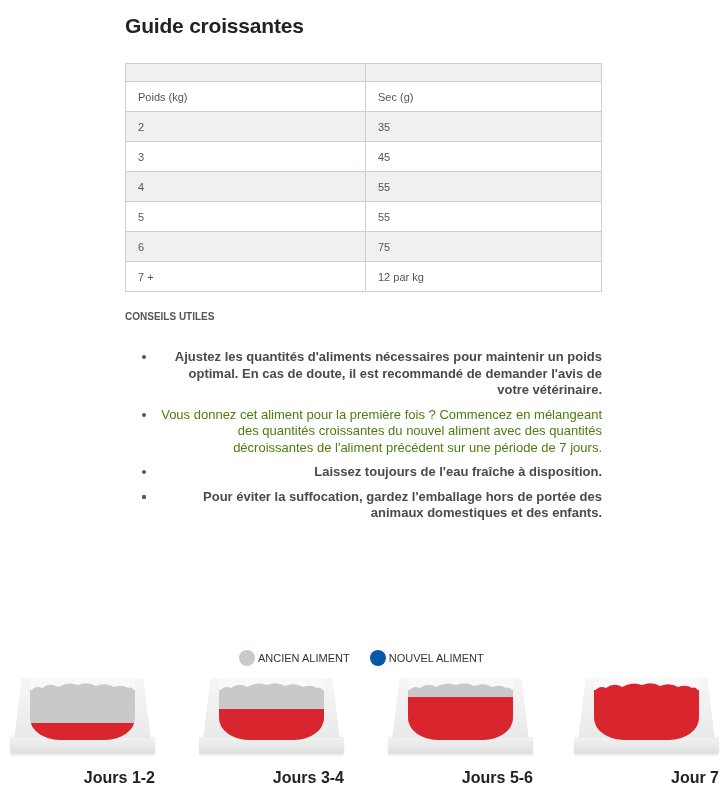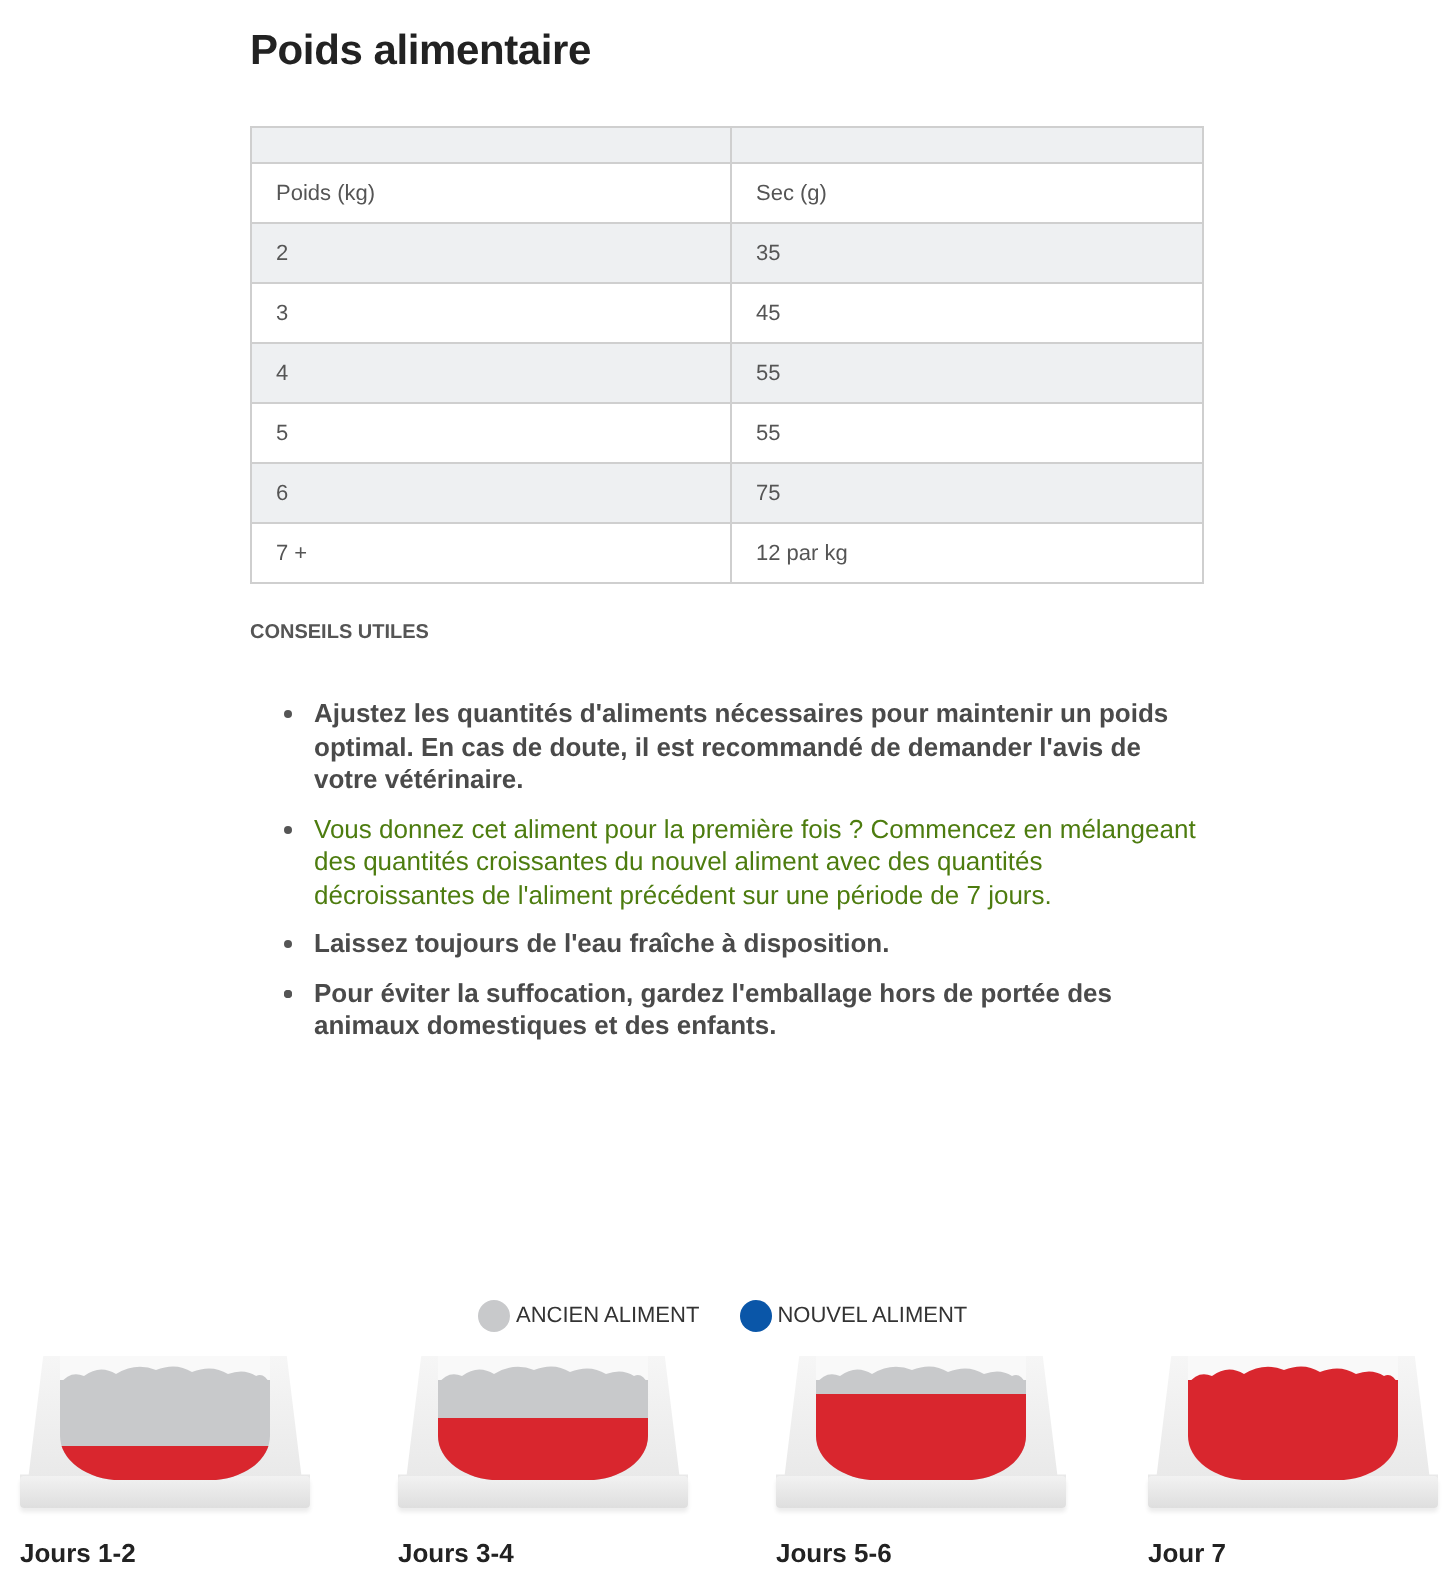--- a/index.html
+++ b/index.html
@@ -9,46 +9,46 @@
   .title { position: absolute; left: 125px; top: 14px; font-size: 21px; font-weight: bold; color: #222; letter-spacing: -0.2px; }
 
   table.guide { position: absolute; left: 125px; top: 63px; width: 477px; border-collapse: collapse; font-size: 11px; color: #555; }
   table.guide td { border: 1px solid #cfcfcf; padding: 0 12px; height: 30px; vertical-align: middle; }
   table.guide td:first-child { width: 240px; }
   table.guide tr.head td { height: 18px; background: #eef0f2; }
   table.guide tr.shade td { background: #eef0f2; }
 
   .tips-title { position: absolute; left: 125px; top: 311px; font-size: 10px; font-weight: bold; color: #555; }
 
-  ul.tips { position: absolute; left: 140px; top: 349px; width: 462px; list-style: none; }
+  ul.tips { position: absolute; left: 140px; top: 349px; width: 462px; list-style: none; text-align: right; }
   ul.tips li { position: relative; padding-left: 17px; font-size: 13px; line-height: 16.5px; color: #4d7c0f; margin-bottom: 8px; }
   ul.tips li.bold { font-weight: bold; color: #4a4a4a; }
   ul.tips li .bullet { position: absolute; left: 2px; top: 6px; width: 4px; height: 4px; border-radius: 50%; background: #555; }
 
   .legend { position: absolute; left: 239px; top: 650px; display: flex; align-items: flex-start; font-size: 11px; color: #333; }
   .legend .item { display: flex; align-items: center; margin-right: 20px; }
   .legend .dot { width: 16px; height: 16px; border-radius: 50%; margin-right: 3px; }
 
   .bowl { position: absolute; top: 678px; width: 145px; height: 76px; }
   .bowl .stand { position: absolute; left: 0; right: 0; bottom: 0; height: 76px;
     background: linear-gradient(#f6f6f6, #e6e6e6);
     clip-path: polygon(8% 0, 92% 0, 97% 78%, 100% 78%, 100% 100%, 0 100%, 0 78%, 3% 78%);
     border-radius: 3px; }
   .bowl .base { position: absolute; left: 0; right: 0; bottom: 0; height: 16px; background: linear-gradient(#f2f2f2, #dedede); border-radius: 2px; box-shadow: 0 2px 2px rgba(0,0,0,0.08); }
   .bowl .cup { position: absolute; left: 20px; width: 105px; top: 0; height: 62px; background: #f9f9f9; border-radius: 0 0 30px 30px / 0 0 22px 22px; overflow: hidden; }
   .bowl .old { position: absolute; left: 0; right: 0; bottom: 0; background: #c8c9cb; }
   .bowl .new { position: absolute; left: 0; right: 0; bottom: 0; background: #d9262e; }
   .bowl .bumps { position: absolute; left: 0; right: 0; height: 10px; }
 
-  .day-label { position: absolute; top: 769px; width: 145px; text-align: left; font-size: 13px; font-weight: bold; color: #222; }
+  .day-label { position: absolute; top: 769px; width: 145px; text-align: right; font-size: 16px; font-weight: bold; color: #222; }
 </style>
 </head>
 <body>
 
-<h1 class="title">Poids alimentaire</h1>
+<h1 class="title">Guide croissantes</h1>
 
 <table class="guide">
   <tbody>
       <tr class="head">
     <td></td>
     <td></td>
   </tr>
   <tr>
     <td>Poids (kg)</td>
     <td>Sec (g)</td>

